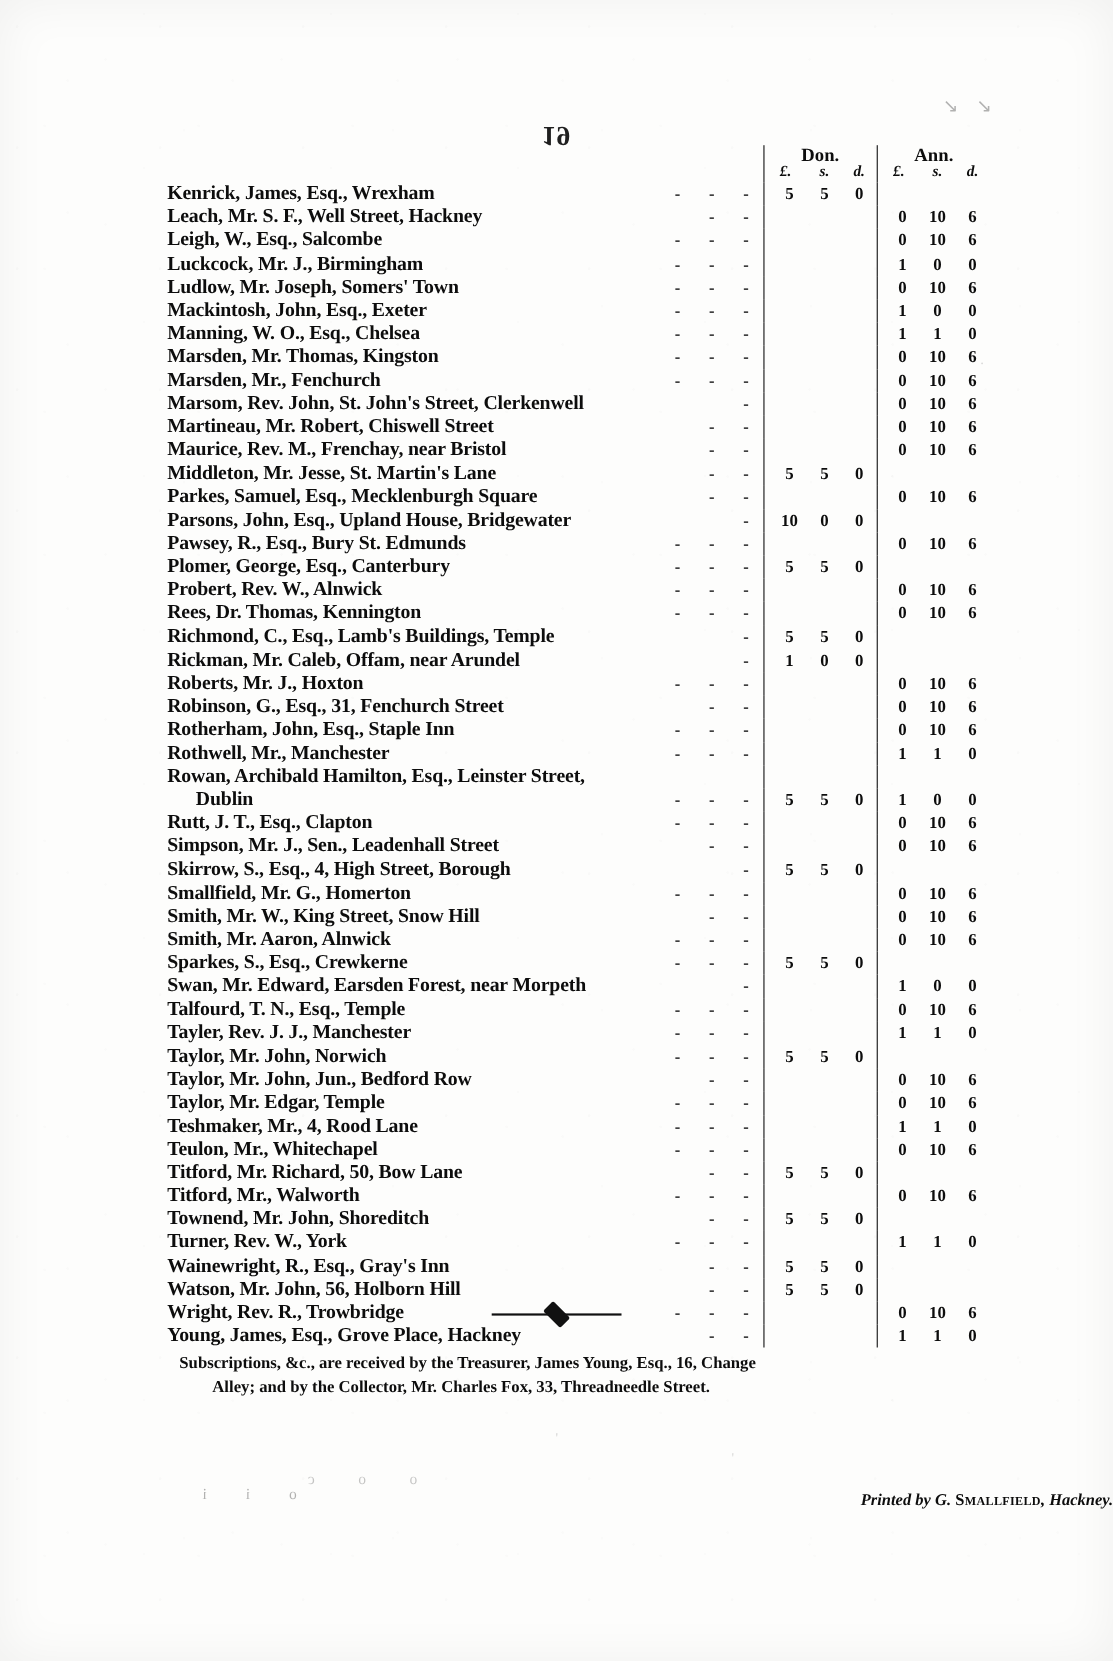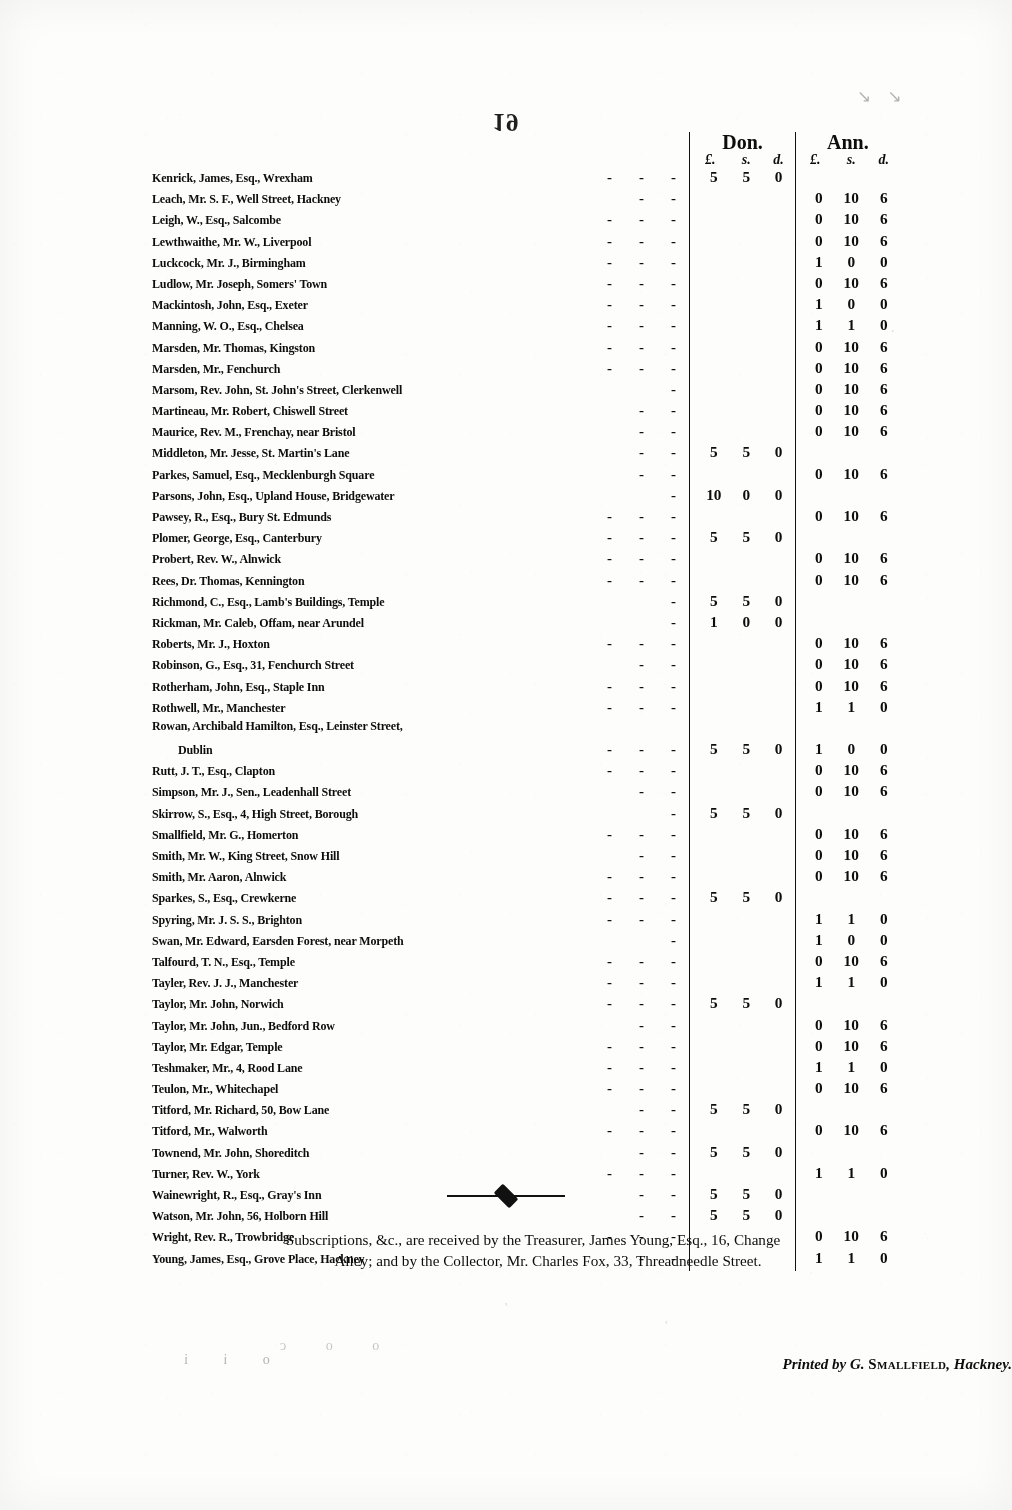--- a/index.html
+++ b/index.html
@@ -70,21 +70,21 @@
     line-height: 1.0;
   }
   table.ledger-table td, table.ledger-table th {
     padding: 0;
     vertical-align: baseline;
     white-space: nowrap;
   }
 
   
   tr.head-group th {
-    font-size: 20px;
+    font-size: 17px;
     font-weight: bold;
     padding-bottom: 1px;
     font-family: "Liberation Serif", serif;
     margin-top: 24px;
   }
   tr.head-units th {
     font-size: 14px;
     text-align: center;
     font-style: italic;
     font-weight: bold;
@@ -93,21 +93,21 @@
   th.u-pound { font-style: normal; font-weight: bold; }
 
   
   .rule-l { border-left: 1.6px solid #111; }
 
   
   td.nm {
     width: 430px;
     padding-left: 2px;
     padding-right: 4px;
-    font-size: 12px;
+    font-size: 18px;
     letter-spacing: -.15px;
   }
   td.nm.indent { padding-left: 26px; }
 
   
   td.ld {
     width: 34px;
     text-align: center;
     font-weight: bold;
     font-size: 15px;
@@ -154,24 +154,23 @@
     border-radius: 2px;
   }
 
   
   #footnote {
     position: absolute;
     left: 163px;
     top: 1230px;
     width: 740px;
     font-size: 15.2px;
-    font-weight: normal;
+    font-weight: bold;
     line-height: 1.35;
     text-indent: 0;
-    text-align: center;
   }
   #footnote .l2 { display: block; padding-left: 30px; }
 
   
   #imprint {
     position: absolute;
     left: 0; right: 0;
     top: 1356px;
     text-align: right;
     font-size: 15px;
@@ -265,32 +264,20 @@
             <td class="ld">-</td>
             <td class="ld">-</td>
             <td class="mn first rule-l"></td>
             <td class="mn"></td>
             <td class="mn"></td>
             <td class="mn first rule-l">0</td>
             <td class="mn">10</td>
             <td class="mn">6</td>
           </tr>
           <tr class="row">
-            <td class="nm">Lewthwaithe, Mr. W., Liverpool</td>
-            <td class="ld">-</td>
-            <td class="ld">-</td>
-            <td class="ld">-</td>
-            <td class="mn first rule-l"></td>
-            <td class="mn"></td>
-            <td class="mn"></td>
-            <td class="mn first rule-l">0</td>
-            <td class="mn">10</td>
-            <td class="mn">6</td>
-          </tr>
-          <tr class="row">
             <td class="nm">Luckcock, Mr. J., Birmingham</td>
             <td class="ld">-</td>
             <td class="ld">-</td>
             <td class="ld">-</td>
             <td class="mn first rule-l"></td>
             <td class="mn"></td>
             <td class="mn"></td>
             <td class="mn first rule-l">1</td>
             <td class="mn">0</td>
             <td class="mn">0</td>
@@ -647,32 +634,20 @@
             <td class="nm">Sparkes, S., Esq., Crewkerne</td>
             <td class="ld">-</td>
             <td class="ld">-</td>
             <td class="ld">-</td>
             <td class="mn first rule-l">5</td>
             <td class="mn">5</td>
             <td class="mn">0</td>
             <td class="mn first rule-l"></td>
             <td class="mn"></td>
             <td class="mn"></td>
-          </tr>
-          <tr class="row">
-            <td class="nm">Spyring, Mr. J. S. S., Brighton</td>
-            <td class="ld">-</td>
-            <td class="ld">-</td>
-            <td class="ld">-</td>
-            <td class="mn first rule-l"></td>
-            <td class="mn"></td>
-            <td class="mn"></td>
-            <td class="mn first rule-l">1</td>
-            <td class="mn">1</td>
-            <td class="mn">0</td>
           </tr>
           <tr class="row">
             <td class="nm">Swan, Mr. Edward, Earsden Forest, near Morpeth</td>
             <td class="ld"></td>
             <td class="ld"></td>
             <td class="ld">-</td>
             <td class="mn first rule-l"></td>
             <td class="mn"></td>
             <td class="mn"></td>
             <td class="mn first rule-l">1</td>

